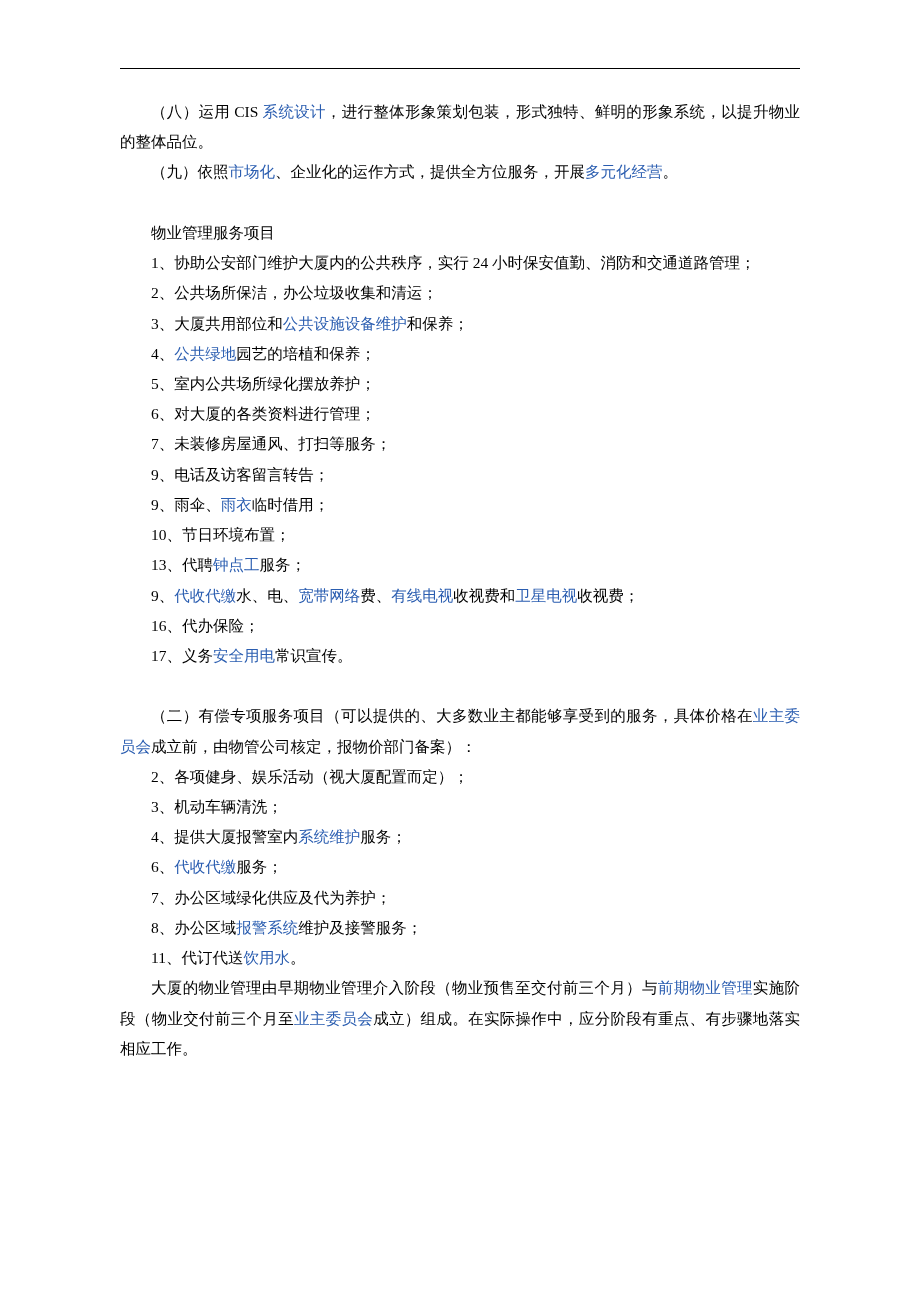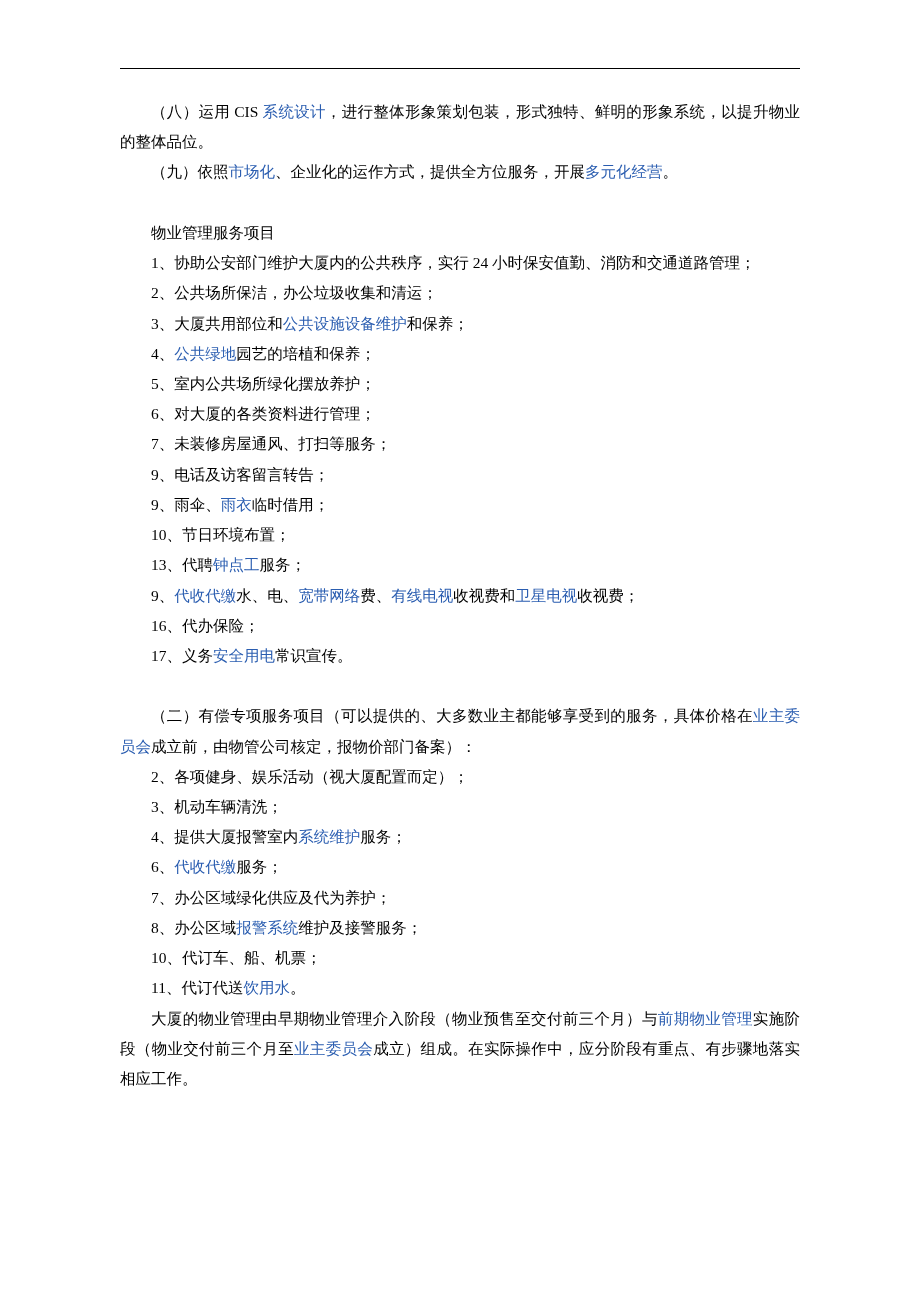--- a/index.html
+++ b/index.html
@@ -99,21 +99,20 @@
   <p class="item">
     <span>4、提供大厦报警室内</span><span class="link">系统维护</span><span>服务；</span>
   </p>
   <p class="item">
     <span>6、</span><span class="link">代收代缴</span><span>服务；</span>
   </p>
   <p class="item">7、办公区域绿化供应及代为养护；</p>
   <p class="item">
     <span>8、办公区域</span><span class="link">报警系统</span><span>维护及接警服务；</span>
   </p>
-  <p class="item">10、代订车、船、机票；</p>
   <p class="item">
     <span>11、代订代送</span><span class="link">饮用水</span><span>。</span>
   </p>
 
 
   <p class="para">
     <span>大厦的物业管理由早期物业管理介入阶段（物业预售至交付前三个月）与</span><span class="link">前期物业管理</span><span>实施阶段（物业交付前三个月至</span><span class="link">业主委员会</span><span>成立）组成。在实际操作中，应分阶段有重点、有步骤地落实相应工作。</span>
   </p>
 
 </div>

